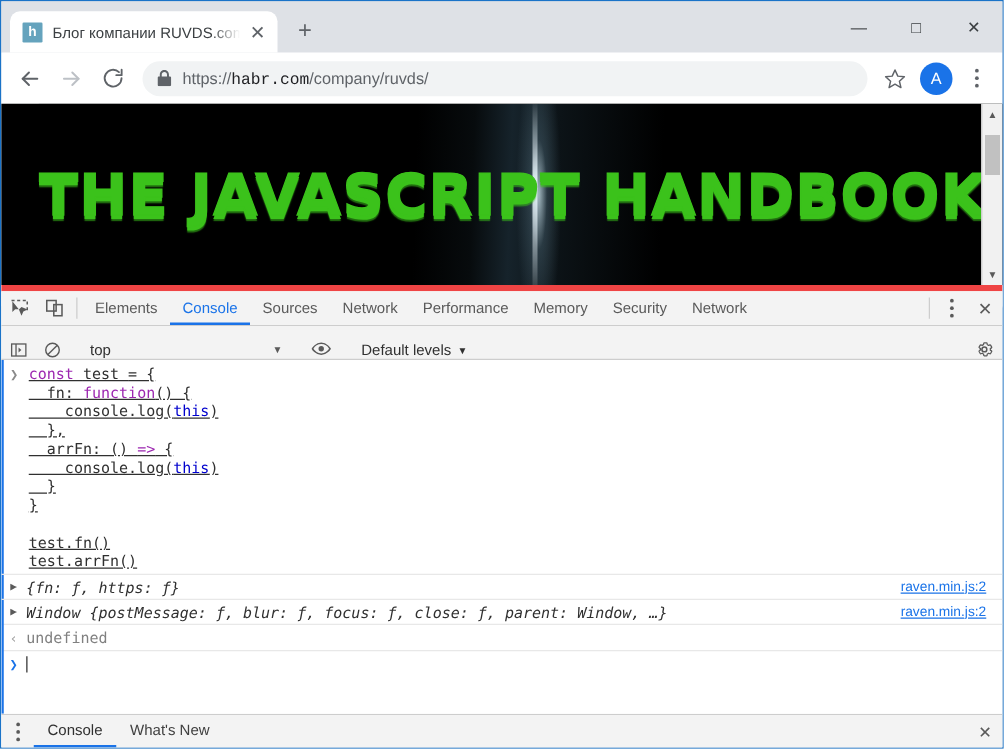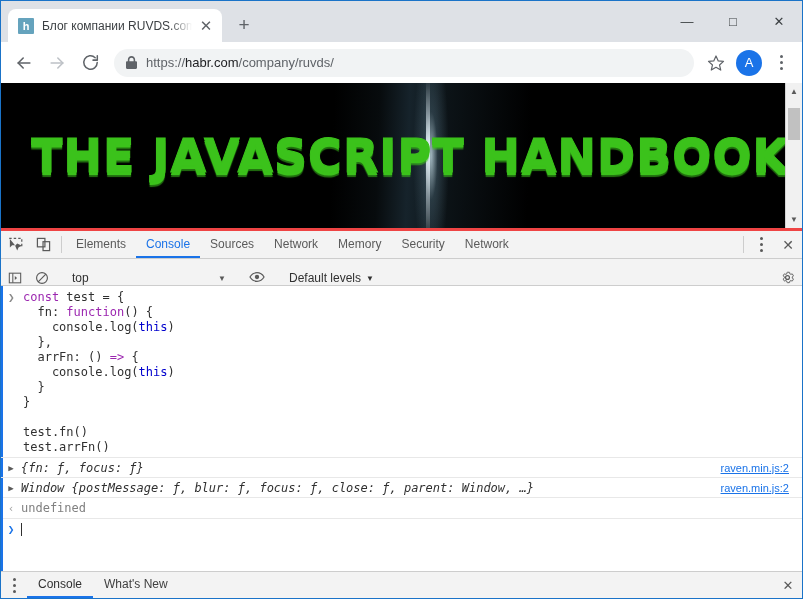--- a/index.html
+++ b/index.html
@@ -109,21 +109,21 @@
     background: #f1f3f4;
     border-radius: 14px;
     display: flex;
     align-items: center;
     margin: 0 8px 0 6px;
     padding: 0 12px;
     overflow: hidden;
   }
   .lock { margin-right: 9px; display: flex; align-items: center; }
   .url { font-size: 13px; white-space: nowrap; color: #5f6368; }
-  .url .host { color: #202124; }
+  .url .host { color: #202124; font-family: Liberation Mono, monospace; }
   .star {
     width: 28px; height: 28px;
     display: flex; align-items: center; justify-content: center;
     color: #5f6368;
     flex: 0 0 auto;
   }
   .avatar {
     width: 26px; height: 26px;
     border-radius: 50%;
     background: #1a73e8;
@@ -221,21 +221,21 @@
     background: #c1c1c1;
   }
   .hscroll .corner { width: 17px; height: 17px; background: #f1f1f1; flex: 0 0 auto; }
 
   
   .devtools {
     position: absolute;
     left: 0; right: 0;
     top: 227px; bottom: 0;
     background: #fff;
-    border-top: 3px solid #ef4444;
+    border-top: 5px solid #ef4444;
     display: flex;
     flex-direction: column;
   }
   .dt-tabbar {
     height: 28px;
     background: #f3f3f3;
     border-bottom: 1px solid #cdcdcd;
     display: flex;
     align-items: stretch;
     flex: 0 0 auto;
@@ -337,20 +337,21 @@
     position: absolute;
     left: 7px; top: 4px;
     color: #8a8a8a;
     font-family: "DejaVu Sans Mono", monospace;
     font-size: 11px;
   }
   .c-code {
     padding-left: 22px;
     white-space: pre;
     color: #303030;
+    text-decoration: underline;
   }
   .tok-kw { color: #9c27b0; }
   .tok-this { color: #0000cd; }
   .blank { height: 15px; }
 
   .c-row {
     border-top: 1px solid #e8e8e8;
     min-height: 20px;
     display: flex;
     align-items: center;
@@ -537,20 +538,21 @@
         <svg width="15" height="15" viewBox="0 0 16 16" fill="none" stroke="currentColor" stroke-width="1.3">
             <rect x="1.5" y="1.5" width="8" height="9"></rect>
             <rect x="7.5" y="5" width="7" height="9.5"></rect>
           </svg>
       </div>
       <div class="dt-sep"></div>
       <div class="dt-tab">Elements</div>
       <div class="dt-tab active">Console</div>
       <div class="dt-tab">Sources</div>
       <div class="dt-tab">Network</div>
+      <div class="dt-tab">Performance</div>
       <div class="dt-tab">Memory</div>
       <div class="dt-tab">Security</div>
       <div class="dt-tab">Network</div>
       <div class="dt-spacer"></div>
       <div class="dt-sep"></div>
       <div class="dt-kebab">
           <i></i>
           <i></i>
           <i></i>
         </div>
@@ -601,21 +603,21 @@
     <div class="console">
       <div class="console-left-border"></div>
 
       <div class="c-input-echo">
         <span class="c-arrow">❯</span>
         <div class="c-code" id="code-block"><div><span class="tok-kw">const </span><span class="tok-plain">test </span><span class="tok-plain">= {</span></div><div><span class="tok-plain">  fn: </span><span class="tok-kw">function</span><span class="tok-plain">() {</span></div><div><span class="tok-plain">    console.log(</span><span class="tok-this">this</span><span class="tok-plain">)</span></div><div><span class="tok-plain">  },</span></div><div><span class="tok-plain">  arrFn: () </span><span class="tok-kw">=&gt;</span><span class="tok-plain"> {</span></div><div><span class="tok-plain">    console.log(</span><span class="tok-this">this</span><span class="tok-plain">)</span></div><div><span class="tok-plain">  }</span></div><div><span class="tok-plain">}</span></div><div class="blank"></div><div><span class="tok-plain">test.fn()</span></div><div><span class="tok-plain">test.arrFn()</span></div></div>
       </div>
 
       <div class="c-row">
         <span class="disc">▶</span>
-        <span class="obj">{fn: ƒ, focus: ƒ}</span>
+        <span class="obj">{fn: ƒ, https: ƒ}</span>
         <span class="src">raven.min.js:2</span>
       </div>
 
       <div class="c-row">
         <span class="disc">▶</span>
         <span class="obj">Window {postMessage: ƒ, blur: ƒ, focus: ƒ, close: ƒ, parent: Window, …}</span>
         <span class="src">raven.min.js:2</span>
       </div>
 
       <div class="c-result">

